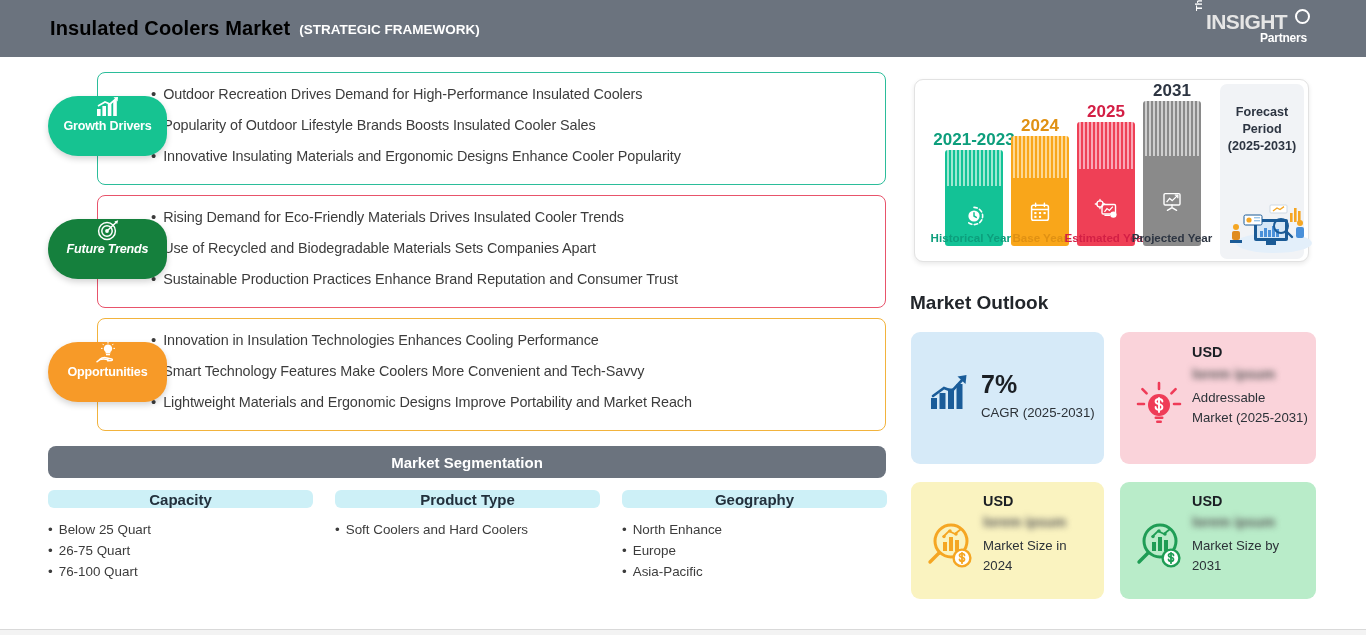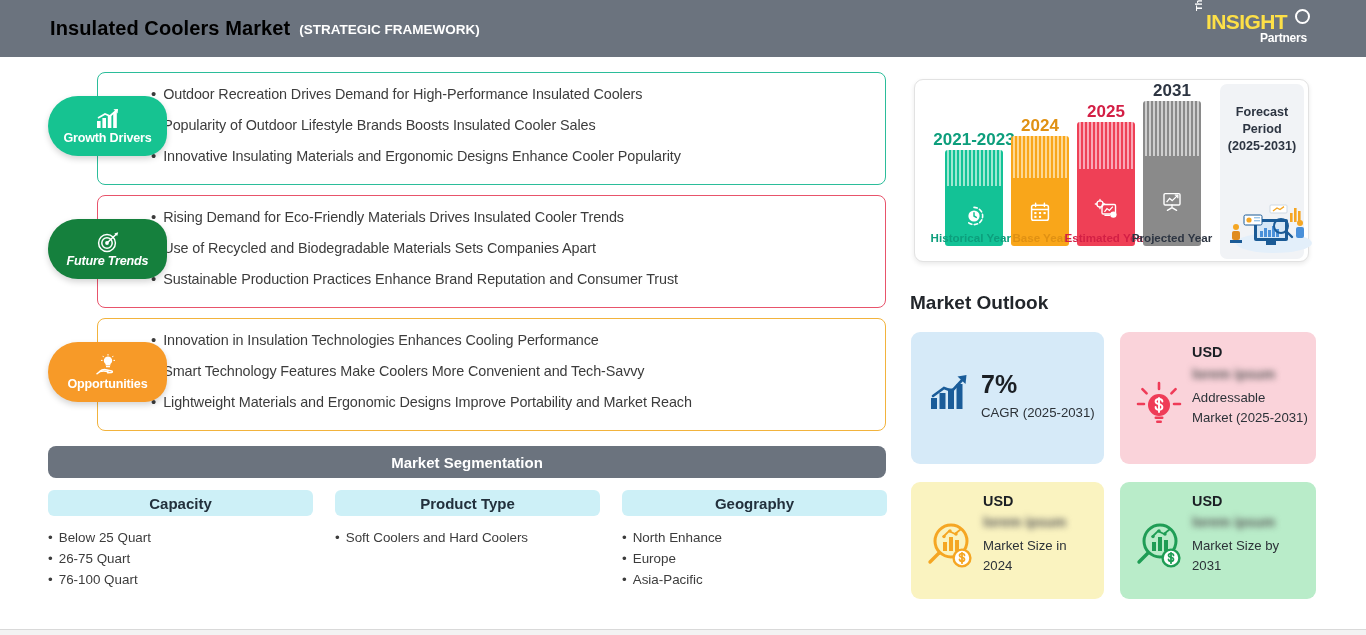--- a/index.html
+++ b/index.html
@@ -24,21 +24,21 @@
     color:#ffffff; font-size:13.5px; font-weight:bold; margin-left:9px;
     position:relative; top:1px;
   }
   .logo { position:absolute; right:56px; top:8px; width:116px; height:42px; }
   .logo-the {
     position:absolute; left:0; top:3px; color:#fff; font-size:9px;
     font-weight:bold; transform: rotate(-90deg); transform-origin: left top;
     letter-spacing:.3px;
   }
   .logo-insight {
-    position:absolute; left:12px; top:2px; color:#fde047; font-size:21px;
+    position:absolute; left:12px; top:2px; color:#e5e5e5; font-size:21px;
     font-weight:bold; letter-spacing:-.6px;
   }
   .logo-partners {
     position:absolute; right:3px; top:23px; color:#fff; font-size:12px;
     font-weight:bold; letter-spacing:-.2px;
   }
   .logo-ring {
     position:absolute; right:0px; top:1px; width:15px; height:15px;
     border:2px solid #fff; border-radius:50%;
   }
@@ -57,41 +57,41 @@
   }
   .bullet {
     display:flex; align-items:flex-start; font-size:14.4px; color:#3c3c3c;
     line-height:1.25; margin-bottom:13px; letter-spacing:-.1px;
   }
   .bullet:last-child { margin-bottom:0; }
   .bullet .dot { margin-right:7px; font-size:15px; line-height:1.15; color:#3c3c3c; }
 
   .badge {
     position:absolute; width:119px; height:60px; border-radius:30px 22px 22px 30px;
-    display:flex; flex-direction:column; align-items:center; justify-content:center;
+    display:flex; flex-direction:column; align-items:center; justify-content:flex-start;
     box-shadow: 0 3px 6px rgba(0,0,0,.17);
   }
   .badge.green  { background:#16c391; }
   .badge.red    { background:#15803d;font-style:italic; }
   .badge.orange { background:#f79a28; }
   .badge-label {
     color:#fff; font-size:12.6px; font-weight:bold; margin-top:1px; letter-spacing:-.2px;
     white-space:nowrap;
   }
   .badge-icon { width:26px; height:22px; display:block; }
 
   
   .seg-header {
     position:absolute; left:48px; top:446px; width:838px; height:32px;
     background:#6b737e; border-radius:8px; color:#fff; font-size:15px;
     font-weight:bold; display:flex; align-items:center; justify-content:center;
   }
   .seg-col { position:absolute; top:490px; width:265px; }
   .seg-col-title {
-    height:26px; background:#cdf0f7; border-radius:6px; display:flex;
+    height:18px; background:#cdf0f7; border-radius:6px; display:flex;
     align-items:center; justify-content:center; color:#22303c;
     font-size:15px; font-weight:bold;
   }
   .seg-items { margin-top:12px; }
   .seg-item {
     display:flex; font-size:13.4px; color:#3c3c3c; line-height:1.55;
   }
   .seg-item .dot { margin-right:6px; }
 
   

